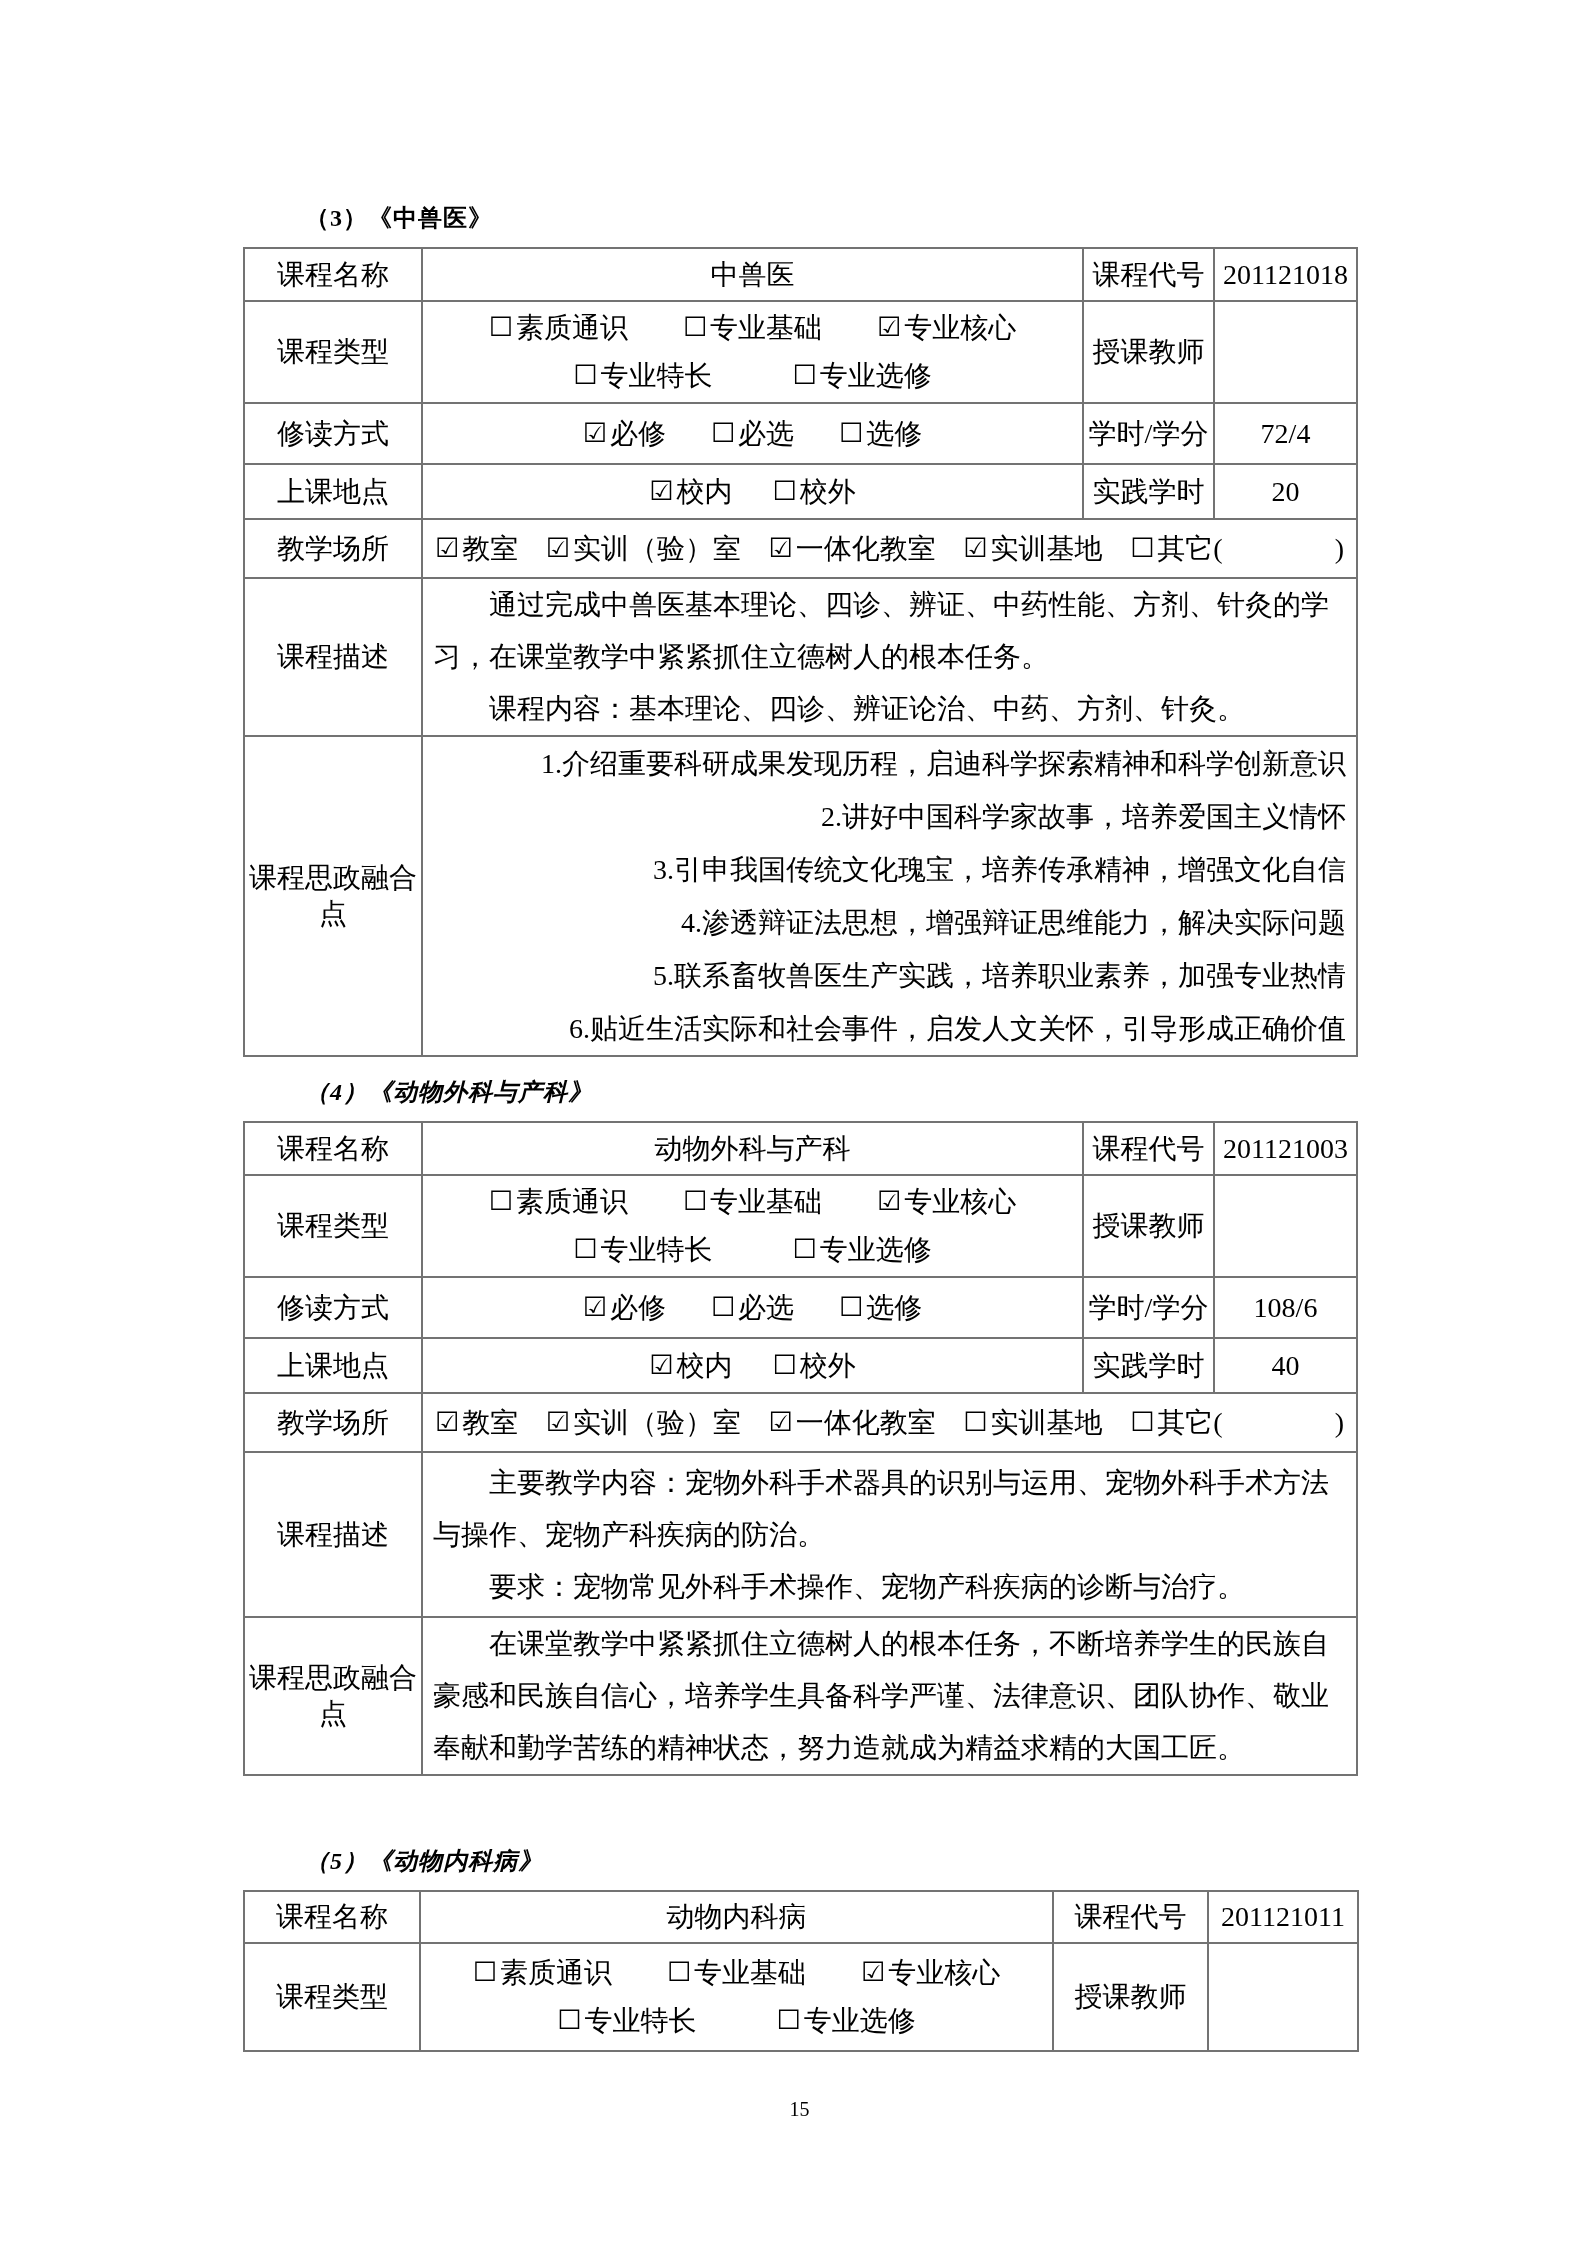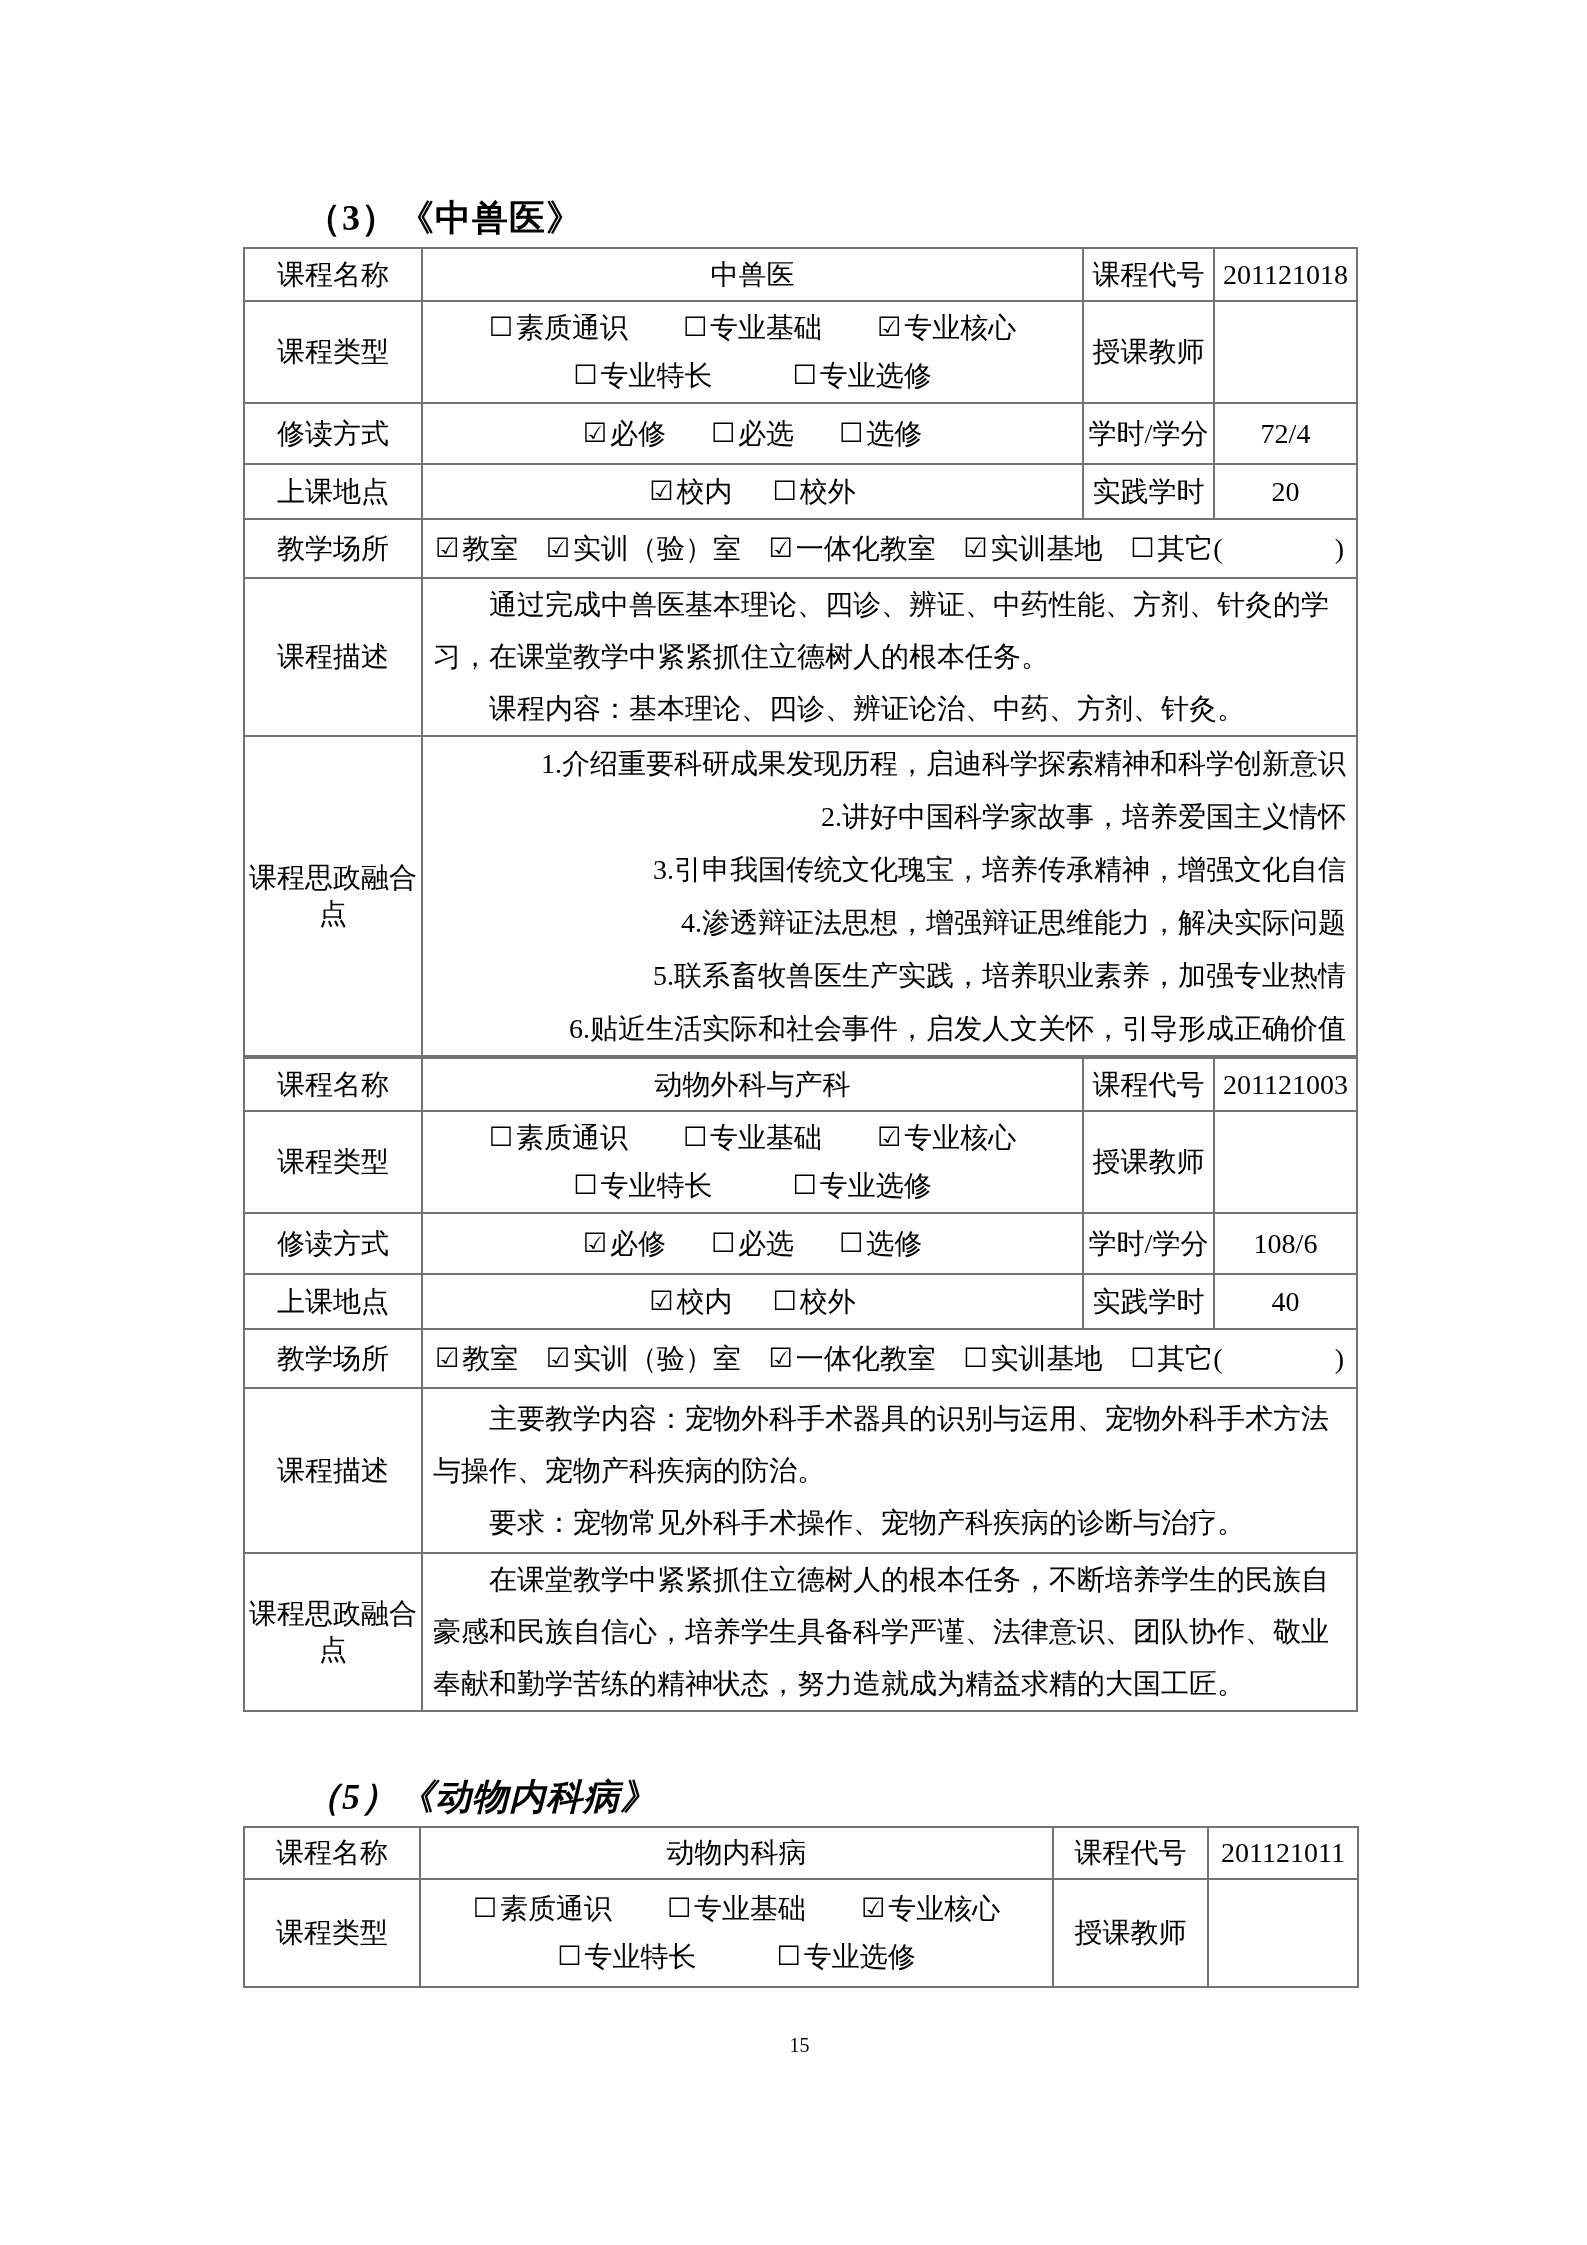--- a/index.html
+++ b/index.html
@@ -1,21 +1,21 @@
 <!DOCTYPE html>
 <html><head>
 <meta charset="utf-8">
 <style>
   html,body{margin:0;padding:0;background:#fff;}
   .page{
     position:relative;width:1587px;height:2245px;background:#ffffff;color:#000;
     font-family:"Liberation Serif","DejaVu Serif",serif;overflow:hidden;
   }
   .content{padding-top:195px;padding-left:243px;width:1120px;}
-  .heading{font-size:36px;font-weight:bold;line-height:46px;margin:0 0 6px 0;padding-left:62px;letter-spacing:1px;}
+  .heading{font-size:24px;font-weight:bold;line-height:46px;margin:0 0 6px 0;padding-left:62px;letter-spacing:1px;}
   .heading.it{font-style:italic;}
   .sp-before-4{margin-top:12px;}
   .sp-before-5{margin-top:62px;}
   table.course{border-collapse:collapse;table-layout:fixed;}
   table.course td{border:2px solid #737373;font-size:28px;padding:0;vertical-align:middle;overflow:hidden;}
   .lbl{text-align:center;padding:0 2px;line-height:36px;}
   .valcell{text-align:center;margin-left:8px;}
   .optrow{display:flex;justify-content:center;align-items:center;line-height:48px;}
   .optrow.spread{justify-content:space-between;padding:0 12px;}
   .g55{gap:55px;} .g80{gap:80px;} .g45{gap:45px;} .g40{gap:40px;}
@@ -164,20 +164,21 @@
         <div class="iline">2.讲好中国科学家故事，培养爱国主义情怀</div>
         <div class="iline">3.引申我国传统文化瑰宝，培养传承精神，增强文化自信</div>
         <div class="iline">4.渗透辩证法思想，增强辩证思维能力，解决实际问题</div>
         <div class="iline">5.联系畜牧兽医生产实践，培养职业素养，加强专业热情</div>
         <div class="iline">6.贴近生活实际和社会事件，启发人文关怀，引导形成正确价值</div>
       </td>
     </tr>
   </tbody>
       </table>
 
+  <div class="heading it sp-before-4">（4）《动物外科与产科》</div>
 
   <table class="course t12 t2">
     <colgroup>
           <col style="width:178px">
           <col style="width:661px">
           <col style="width:131px">
           <col style="width:143px">
         </colgroup>
     <tbody>
           <tr class="r1">

